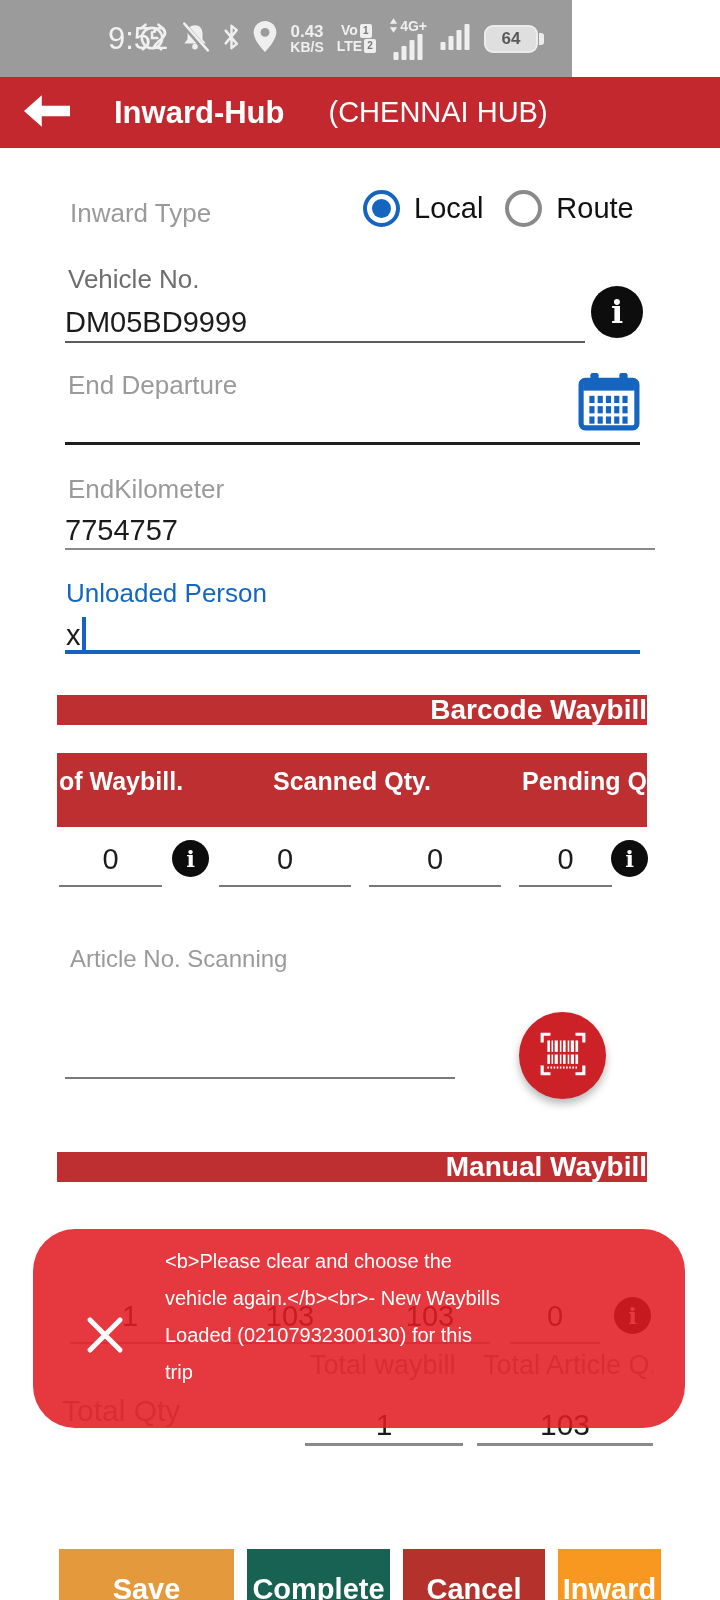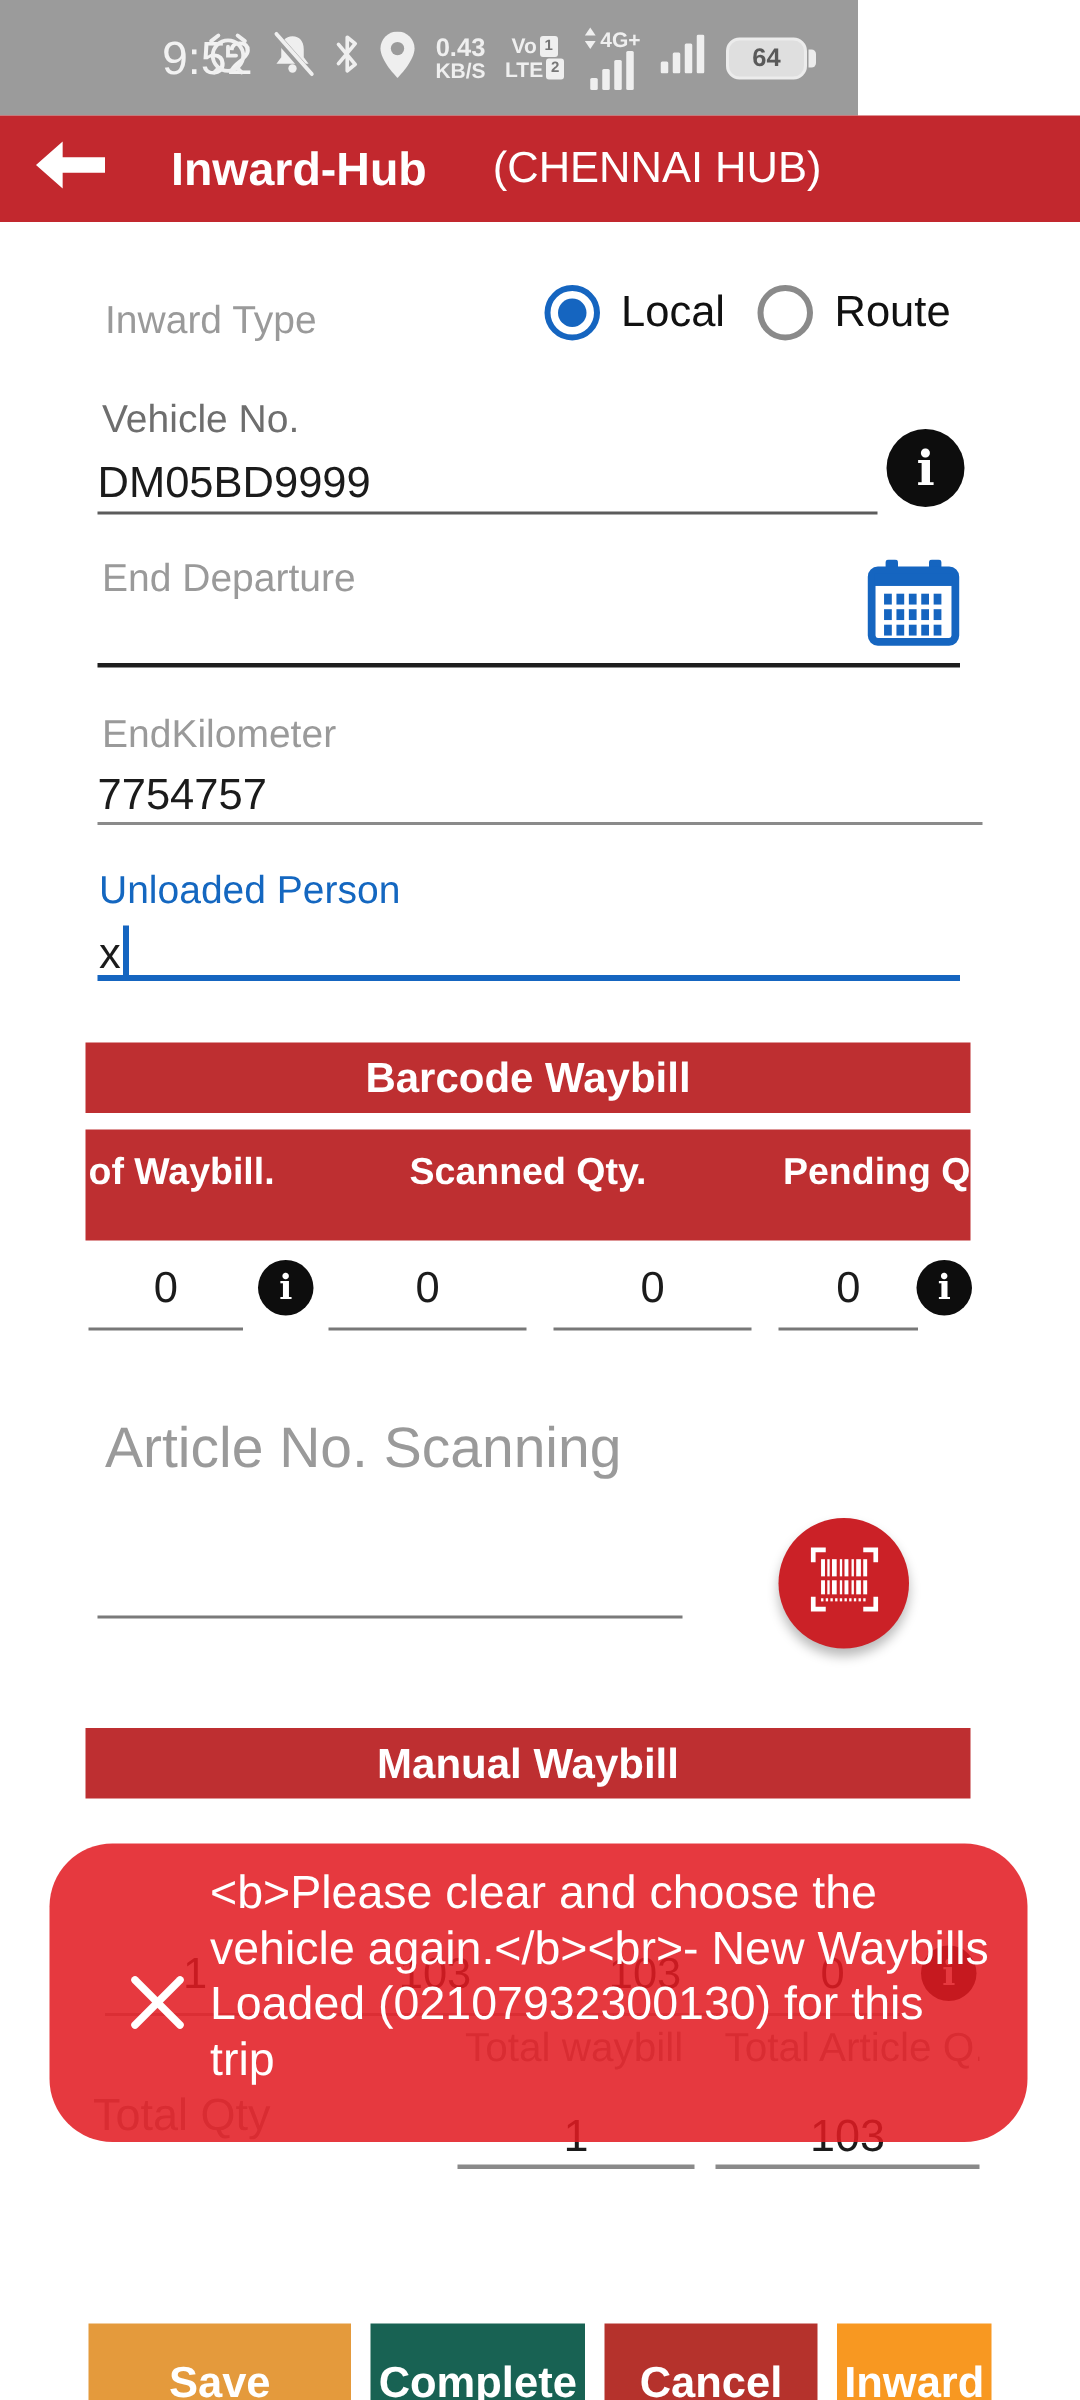--- a/index.html
+++ b/index.html
@@ -50,41 +50,41 @@
   .radio-lbl { font-size:29px; color:#111; }
 
   .info-badge { position:absolute; width:52px; height:52px; border-radius:50%; background:#0d0d0d;
                 color:#fff; display:flex; align-items:center; justify-content:center;
                 font-family:"DejaVu Serif", serif; font-size:32px; font-weight:bold; font-style:normal; }
   .info-badge.small { width:37px; height:37px; font-size:23px; }
 
   .cursor { display:inline-block; width:4px; height:34px; background:#1565C0; vertical-align:-6px; margin-left:1px; }
 
   
-  .banner { position:absolute; left:57px; width:590px; height:47px; background:#BE2F31;
-            display:flex; align-items:center; justify-content:center; }
+  .banner { position:absolute; left:57px; width:590px; height:30px; background:#BE2F31;
+            display:flex; align-items:center; justify-content:flex-end; }
   .banner-txt { color:#fff; font-size:28px; font-weight:bold; }
   .thead { position:absolute; left:57px; width:590px; height:74px; background:#BE2F31; overflow:hidden; }
   .th { position:absolute; color:#fff; font-size:25px; font-weight:bold; }
 
   .cell { position:absolute; border-bottom:2px solid #787878; text-align:center;
           font-size:29px; color:#1b1b1b; height:44px; }
   .cell-sum { position:absolute; border-bottom:3px solid #8a8a8a; text-align:center;
               font-size:30px; color:#1b1b1b; height:38px; }
 
   
   .scan-btn { position:absolute; left:519px; top:1012px; width:87px; height:87px; border-radius:50%;
               background:#CB2127; display:flex; align-items:center; justify-content:center;
               box-shadow:0 5px 8px rgba(0,0,0,.28); }
 
   
   .toast { position:absolute; left:33px; top:1229px; width:652px; height:199px; border-radius:42px;
            background:rgba(226,28,34,0.87); display:flex; align-items:flex-start; }
   .toast-close { margin:86px 0 0 52px; flex:none; }
-  .toast-body { margin:14px 0 0 15px; color:#fff; font-size:31px; line-height:37px; }
+  .toast-body { margin:14px 0 0 40px; color:#fff; font-size:20px; line-height:37px; }
   .toast-line { white-space:nowrap; }
 
   
   .btn-row { position:absolute; top:1549px; left:59px; display:flex; gap:13px; }
   .abtn { height:80px; color:#fff; font-size:29px; font-weight:bold;
           display:flex; align-items:center; justify-content:center; border:none; }
 </style>
 </head>
 <body>
 
@@ -247,21 +247,21 @@
     <span class="th" style="left:50%; transform:translateX(-50%); top:14px;">Scanned Qty.</span>
     <span class="th" style="right:0px; top:14px; white-space:nowrap;">Pending Q</span>
   </div>
   <div class="cell" style="left:59px; top:843px; width:103px;">0</div>
   <div class="info-badge small" style="left:172px; top:840px;">i</div>
   <div class="cell" style="left:219px; top:843px; width:132px;">0</div>
   <div class="cell" style="left:369px; top:843px; width:132px;">0</div>
   <div class="cell" style="left:519px; top:843px; width:93px;">0</div>
   <div class="info-badge small" style="left:611px; top:840px;">i</div>
 
-  <span class="lbl" style="left:70px; top:945px; font-size:38px;">Article No. Scanning</span>
+  <span class="lbl" style="left:70px; top:945px; font-size:24px;">Article No. Scanning</span>
   <span class="val" style="left:66px; top:1040px;"></span>
   <div class="uline" style="left:65px; top:1077px; width:390px; height:2px; background:#7a7a7a;"></div>
   <div class="scan-btn">
     <span>
       <svg width="50" height="44" viewBox="0 0 48 42">
           <g stroke="#fff" stroke-width="3" fill="none">
             <path d="M12 2 H4 V10"></path>
             <path d="M36 2 H44 V10"></path>
             <path d="M12 40 H4 V32"></path>
             <path d="M36 40 H44 V32"></path>

